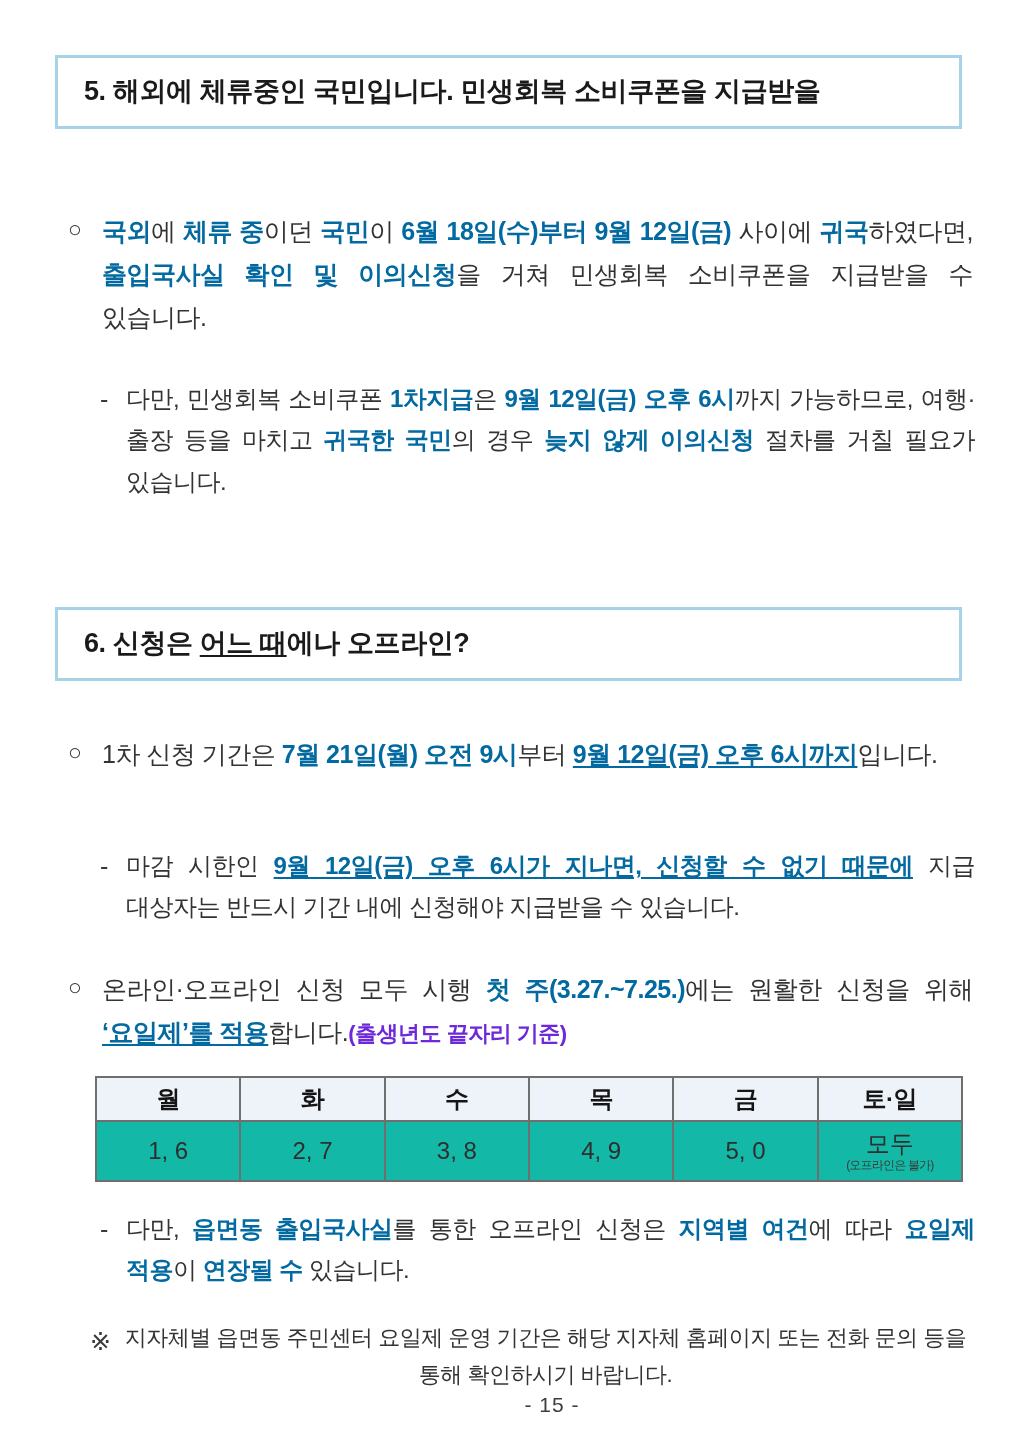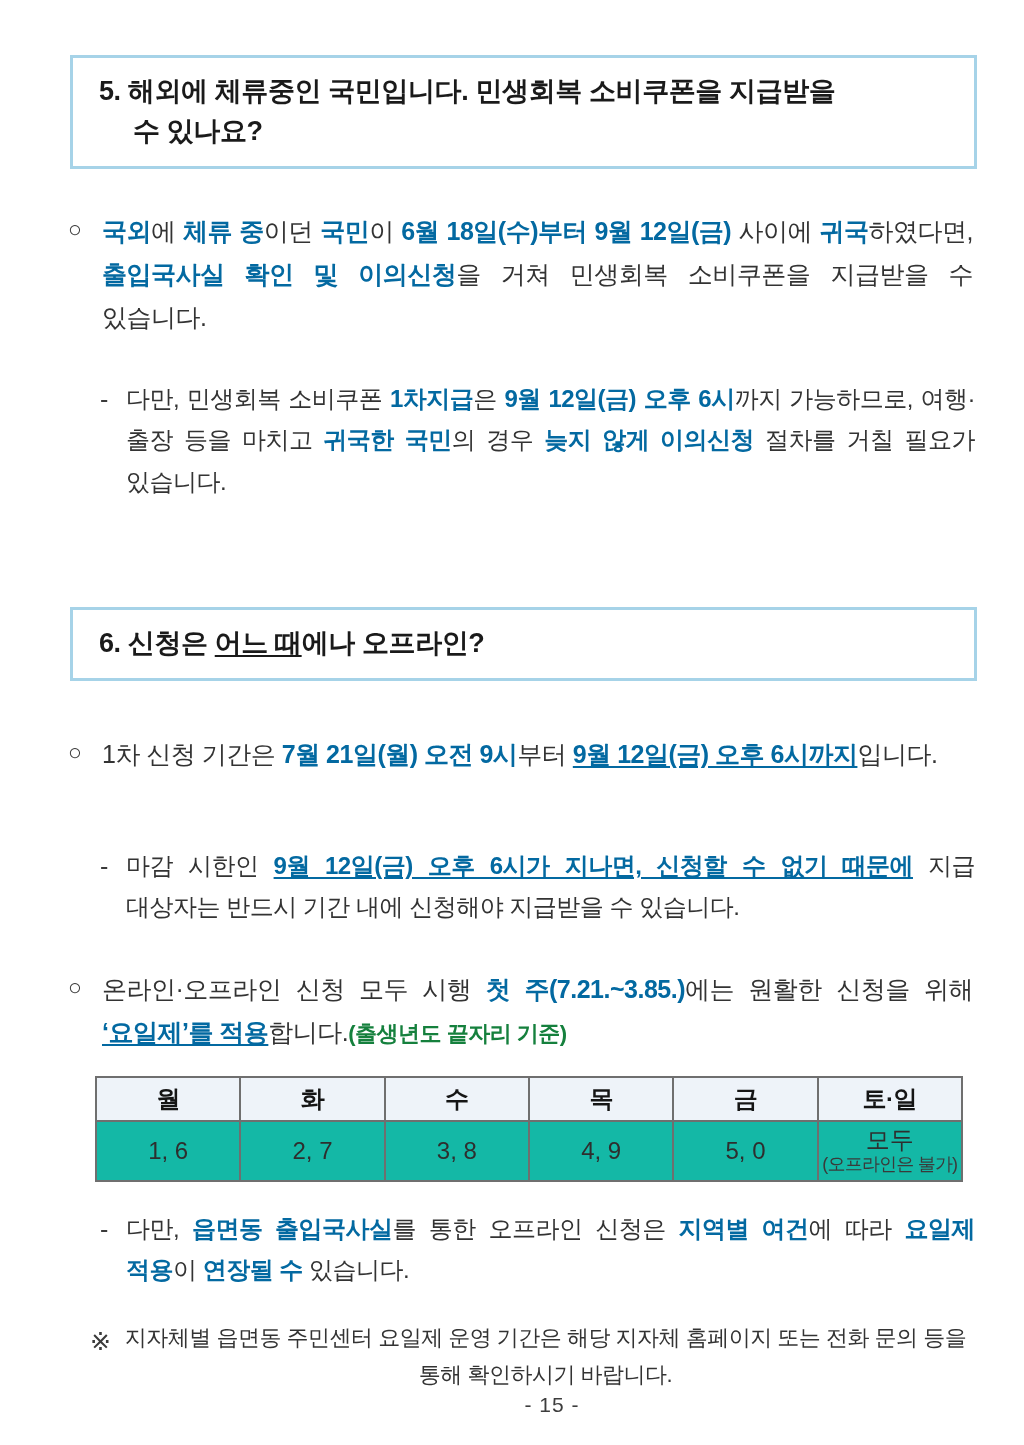--- a/index.html
+++ b/index.html
@@ -19,21 +19,21 @@
   .page {
     position: relative;
     width: 1024px;
     height: 1445px;
     box-sizing: border-box;
   }
 
   
   .qbox {
     position: absolute;
-    left: 70px;
+    left: 55px;
     width: 907px;
     box-sizing: border-box;
     border: 3px solid #a6d3e8;
     background: #ffffff;
     padding: 14px 20px 14px 26px;
     font-weight: bold;
     font-size: 27px;
     line-height: 1.48;
     letter-spacing: -0.4px;
     color: #1a1a1a;
@@ -78,21 +78,21 @@
     text-justify: inter-character;
     word-break: keep-all;
   }
   .bullet-body.nojust { text-align: center; }
 
   b, .b { font-weight: bold; color: #0369a1; }
 
   .small-bold {
     font-weight: bold;
     font-size: 22px;
-    color: #15803d;
+    color: #6d28d9;
   }
 
   
   #para-o1   { left: 68px;  top: 210px;  width: 905px; }
   #para-d1   { left: 100px; top: 378px;  width: 875px; font-size: 24px; }
   #para-o2   { left: 68px;  top: 733px;  width: 905px; }
   #para-d2   { left: 100px; top: 845px;  width: 875px; font-size: 24px; }
   #para-o3   { left: 68px;  top: 968px;  width: 905px; }
   #para-d3   { left: 100px; top: 1208px; width: 875px; font-size: 24px; }
   #para-note { left: 90px;  top: 1320px; width: 885px; font-size: 22px; line-height: 1.68; }
@@ -121,21 +121,21 @@
     height: 42px;
     letter-spacing: -0.5px;
     color: #151515;
   }
   #weekday-table td {
     background: #14b8a6;
     height: 58px;
     font-weight: normal;
   }
   .cell-main { display: block; font-size: 24px; line-height: 1.15; }
-  .cell-sub  { display: block; font-size: 18px; line-height: 1.2; letter-spacing: -0.8px; color: #3a3a3a; }
+  .cell-sub  { display: block; font-size: 12px; line-height: 1.2; letter-spacing: -0.8px; color: #3a3a3a; }
 
   
   #page-footer {
     position: absolute;
     left: 0;
     top: 1393px;
     width: 1024px;
     text-align: center;
     font-size: 21px;
     color: #3d3d3d;
@@ -143,21 +143,20 @@
     margin-left: 40px;
   }
 </style>
 </head>
 <body>
 
 <div class="page">
 
   <div class="qbox" id="qbox-5">
     <span class="q-line">5. 해외에 체류중인 국민입니다. 민생회복 소비쿠폰을 지급받을</span>
-    <span class="q-line q-indent">수 있나요?</span>
   </div>
 
   <div class="block" id="para-o1">
     <div class="bullet-row">
       <span class="bullet-mark">○</span>
       <span class="bullet-body"><b>국외</b><span>에 </span><b>체류 중</b><span>이던 </span><b>국민</b><span>이 </span><b>6월 18일(수)부터 9월 12일(금)</b><span> 사이에 </span><b>귀국</b><span>하였다면, </span><b>출입국사실 확인 및 이의신청</b><span>을 거쳐 민생회복 소비쿠폰을 지급받을 수 있습니다.</span></span>
     </div>
   </div>
 
   <div class="block" id="para-d1">
@@ -181,21 +180,21 @@
   <div class="block" id="para-d2">
     <div class="bullet-row">
       <span class="bullet-mark dash">-</span>
       <span class="bullet-body"><span>마감 시한인 </span><b class="u">9월 12일(금) 오후 6시가 지나면, 신청할 수 없기 때문에</b><span> 지급 대상자는 반드시 기간 내에 신청해야 지급받을 수 있습니다.</span></span>
     </div>
   </div>
 
   <div class="block" id="para-o3">
     <div class="bullet-row">
       <span class="bullet-mark">○</span>
-      <span class="bullet-body"><span>온라인·오프라인 신청 모두 시행 </span><b>첫 주(7.21.~3.85.)</b><span>에는 원활한 신청을 위해 </span><b class="u">‘요일제’를 적용</b><span>합니다.</span><span class="small-bold">(출생년도 끝자리 기준)</span></span>
+      <span class="bullet-body"><span>온라인·오프라인 신청 모두 시행 </span><b>첫 주(3.27.~7.25.)</b><span>에는 원활한 신청을 위해 </span><b class="u">‘요일제’를 적용</b><span>합니다.</span><span class="small-bold">(출생년도 끝자리 기준)</span></span>
     </div>
   </div>
 
   <table id="weekday-table">
     <thead>
       <tr>
         <th>월</th>
         <th>화</th>
         <th>수</th>
         <th>목</th>

